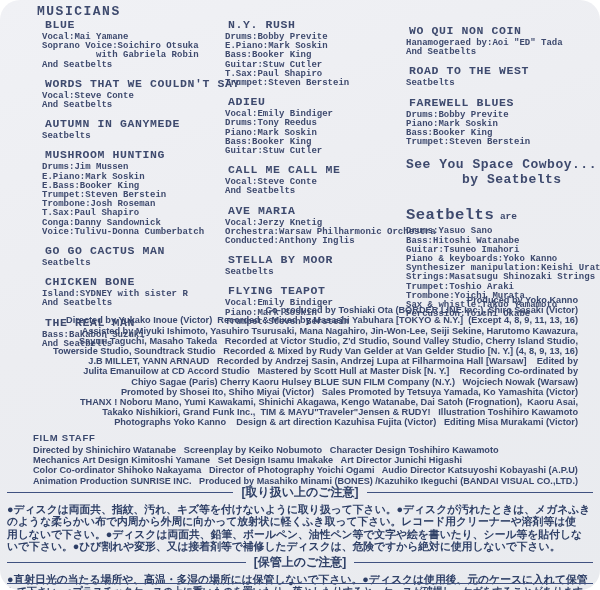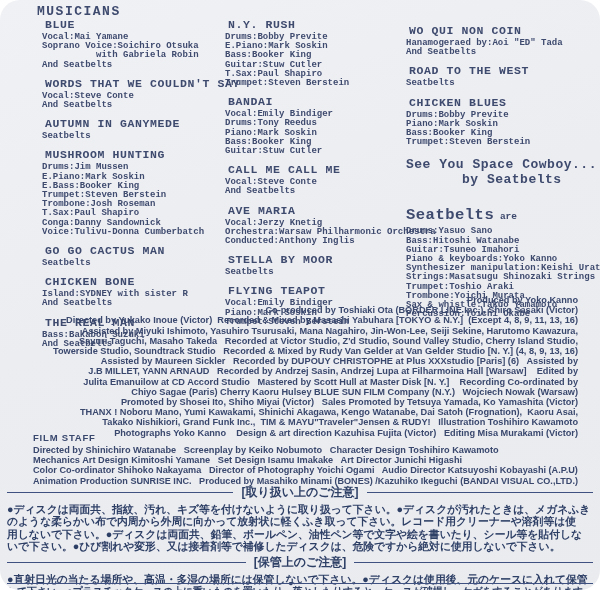--- a/index.html
+++ b/index.html
@@ -93,21 +93,21 @@
       <div class="song">
         <div class="song-title">N.Y. RUSH</div>
         <div class="song-line">Drums:Bobby Previte</div>
         <div class="song-line">E.Piano:Mark Soskin</div>
         <div class="song-line">Bass:Booker King</div>
         <div class="song-line">Guitar:Stuw Cutler</div>
         <div class="song-line">T.Sax:Paul Shapiro</div>
         <div class="song-line">Trumpet:Steven Berstein</div>
       </div>
       <div class="song">
-        <div class="song-title">BANDAI</div>
+        <div class="song-title">ADIEU</div>
         <div class="song-line">Vocal:Emily Bindiger</div>
         <div class="song-line">Drums:Tony Reedus</div>
         <div class="song-line">Piano:Mark Soskin</div>
         <div class="song-line">Bass:Booker King</div>
         <div class="song-line">Guitar:Stuw Cutler</div>
       </div>
       <div class="song">
         <div class="song-title">CALL ME CALL ME</div>
         <div class="song-line">Vocal:Steve Conte</div>
         <div class="song-line">And Seatbelts</div>
@@ -133,21 +133,21 @@
       <div class="song">
         <div class="song-title">WO QUI NON COIN</div>
         <div class="song-line">Hanamogeraed by:Aoi "ED" Tada</div>
         <div class="song-line">And Seatbelts</div>
       </div>
       <div class="song">
         <div class="song-title">ROAD TO THE WEST</div>
         <div class="song-line">Seatbelts</div>
       </div>
       <div class="song">
-        <div class="song-title">CHICKEN BLUES</div>
+        <div class="song-title">FAREWELL BLUES</div>
         <div class="song-line">Drums:Bobby Previte</div>
         <div class="song-line">Piano:Mark Soskin</div>
         <div class="song-line">Bass:Booker King</div>
         <div class="song-line">Trumpet:Steven Berstein</div>
       </div>
       <div class="signoff">
         <div class="signoff-line1">See You Space Cowboy...</div>
         <div class="signoff-line2">by Seatbelts</div>
       </div>
       <div class="band">
@@ -165,21 +165,20 @@
       </div>
     </div>
 
   <div class="prod-block">
       <div class="prod-line fitline">Produced by Yoko Kanno</div>
       <div class="prod-line fitline">Co-produced by Toshiaki Ota (BORDER LINE Inc.), Shiro Sasaki (Victor)</div>
       <div class="prod-line fitline">Directed by Yukako Inoue (Victor)  Recorded &amp; Mixed by Masashi Yabuhara [TOKYO &amp; N.Y.]  (Except 4, 8, 9, 11, 13, 16)</div>
       <div class="prod-line fitline">Assisted by Miyuki Ishimoto, Yasuhiro Tsurusaki, Mana Nagahiro, Jin-Won-Lee, Seiji Sekine, Harutomo Kawazura,</div>
       <div class="prod-line fitline">Sayuri Taguchi, Masaho Takeda   Recorded at Victor Studio, Z'd Studio, Sound Valley Studio, Cherry Island Studio,</div>
       <div class="prod-line fitline">Towerside Studio, Soundtrack Studio   Recorded &amp; Mixed by Rudy Van Gelder at Van Gelder Studio [N. Y.] (4, 8, 9, 13, 16)</div>
-      <div class="prod-line fitline">Assisted by Maureen Sickler   Recorded by DUPOUY CHRISTOPHE at Plus XXXstudio [Paris] (6)   Assisted by</div>
       <div class="prod-line fitline">J.B MILLET, YANN ARNAUD   Recorded by Andrzej Sasin, Andrzej Lupa at Filharmoina Hall [Warsaw]    Edited by</div>
       <div class="prod-line fitline">Julita Emanuilow at CD Accord Studio   Mastered by Scott Hull at Master Disk [N. Y.]    Recording Co-ordinated by</div>
       <div class="prod-line fitline">Chiyo Sagae (Paris) Cherry Kaoru Hulsey BLUE SUN FILM Company (N.Y.)   Wojciech Nowak (Warsaw)</div>
       <div class="prod-line fitline">Promoted by Shosei Ito, Shiho Miyai (Victor)   Sales Promoted by Tetsuya Yamada, Ko Yamashita (Victor)</div>
       <div class="prod-line fitline">THANX ! Noboru Mano, Yumi Kawakami, Shinichi Akagawa, Kengo Watanabe, Dai Satoh (Frognation),  Kaoru Asai,</div>
       <div class="prod-line fitline">Takako Nishikiori, Grand Funk Inc.,  TIM &amp; MAYU"Traveler"Jensen &amp; RUDY!   Illustration Toshihiro Kawamoto</div>
       <div class="prod-line fitline">Photographs Yoko Kanno    Design &amp; art direction Kazuhisa Fujita (Victor)   Editing Misa Murakami (Victor)</div>
     </div>
 
   <div class="film-block">

